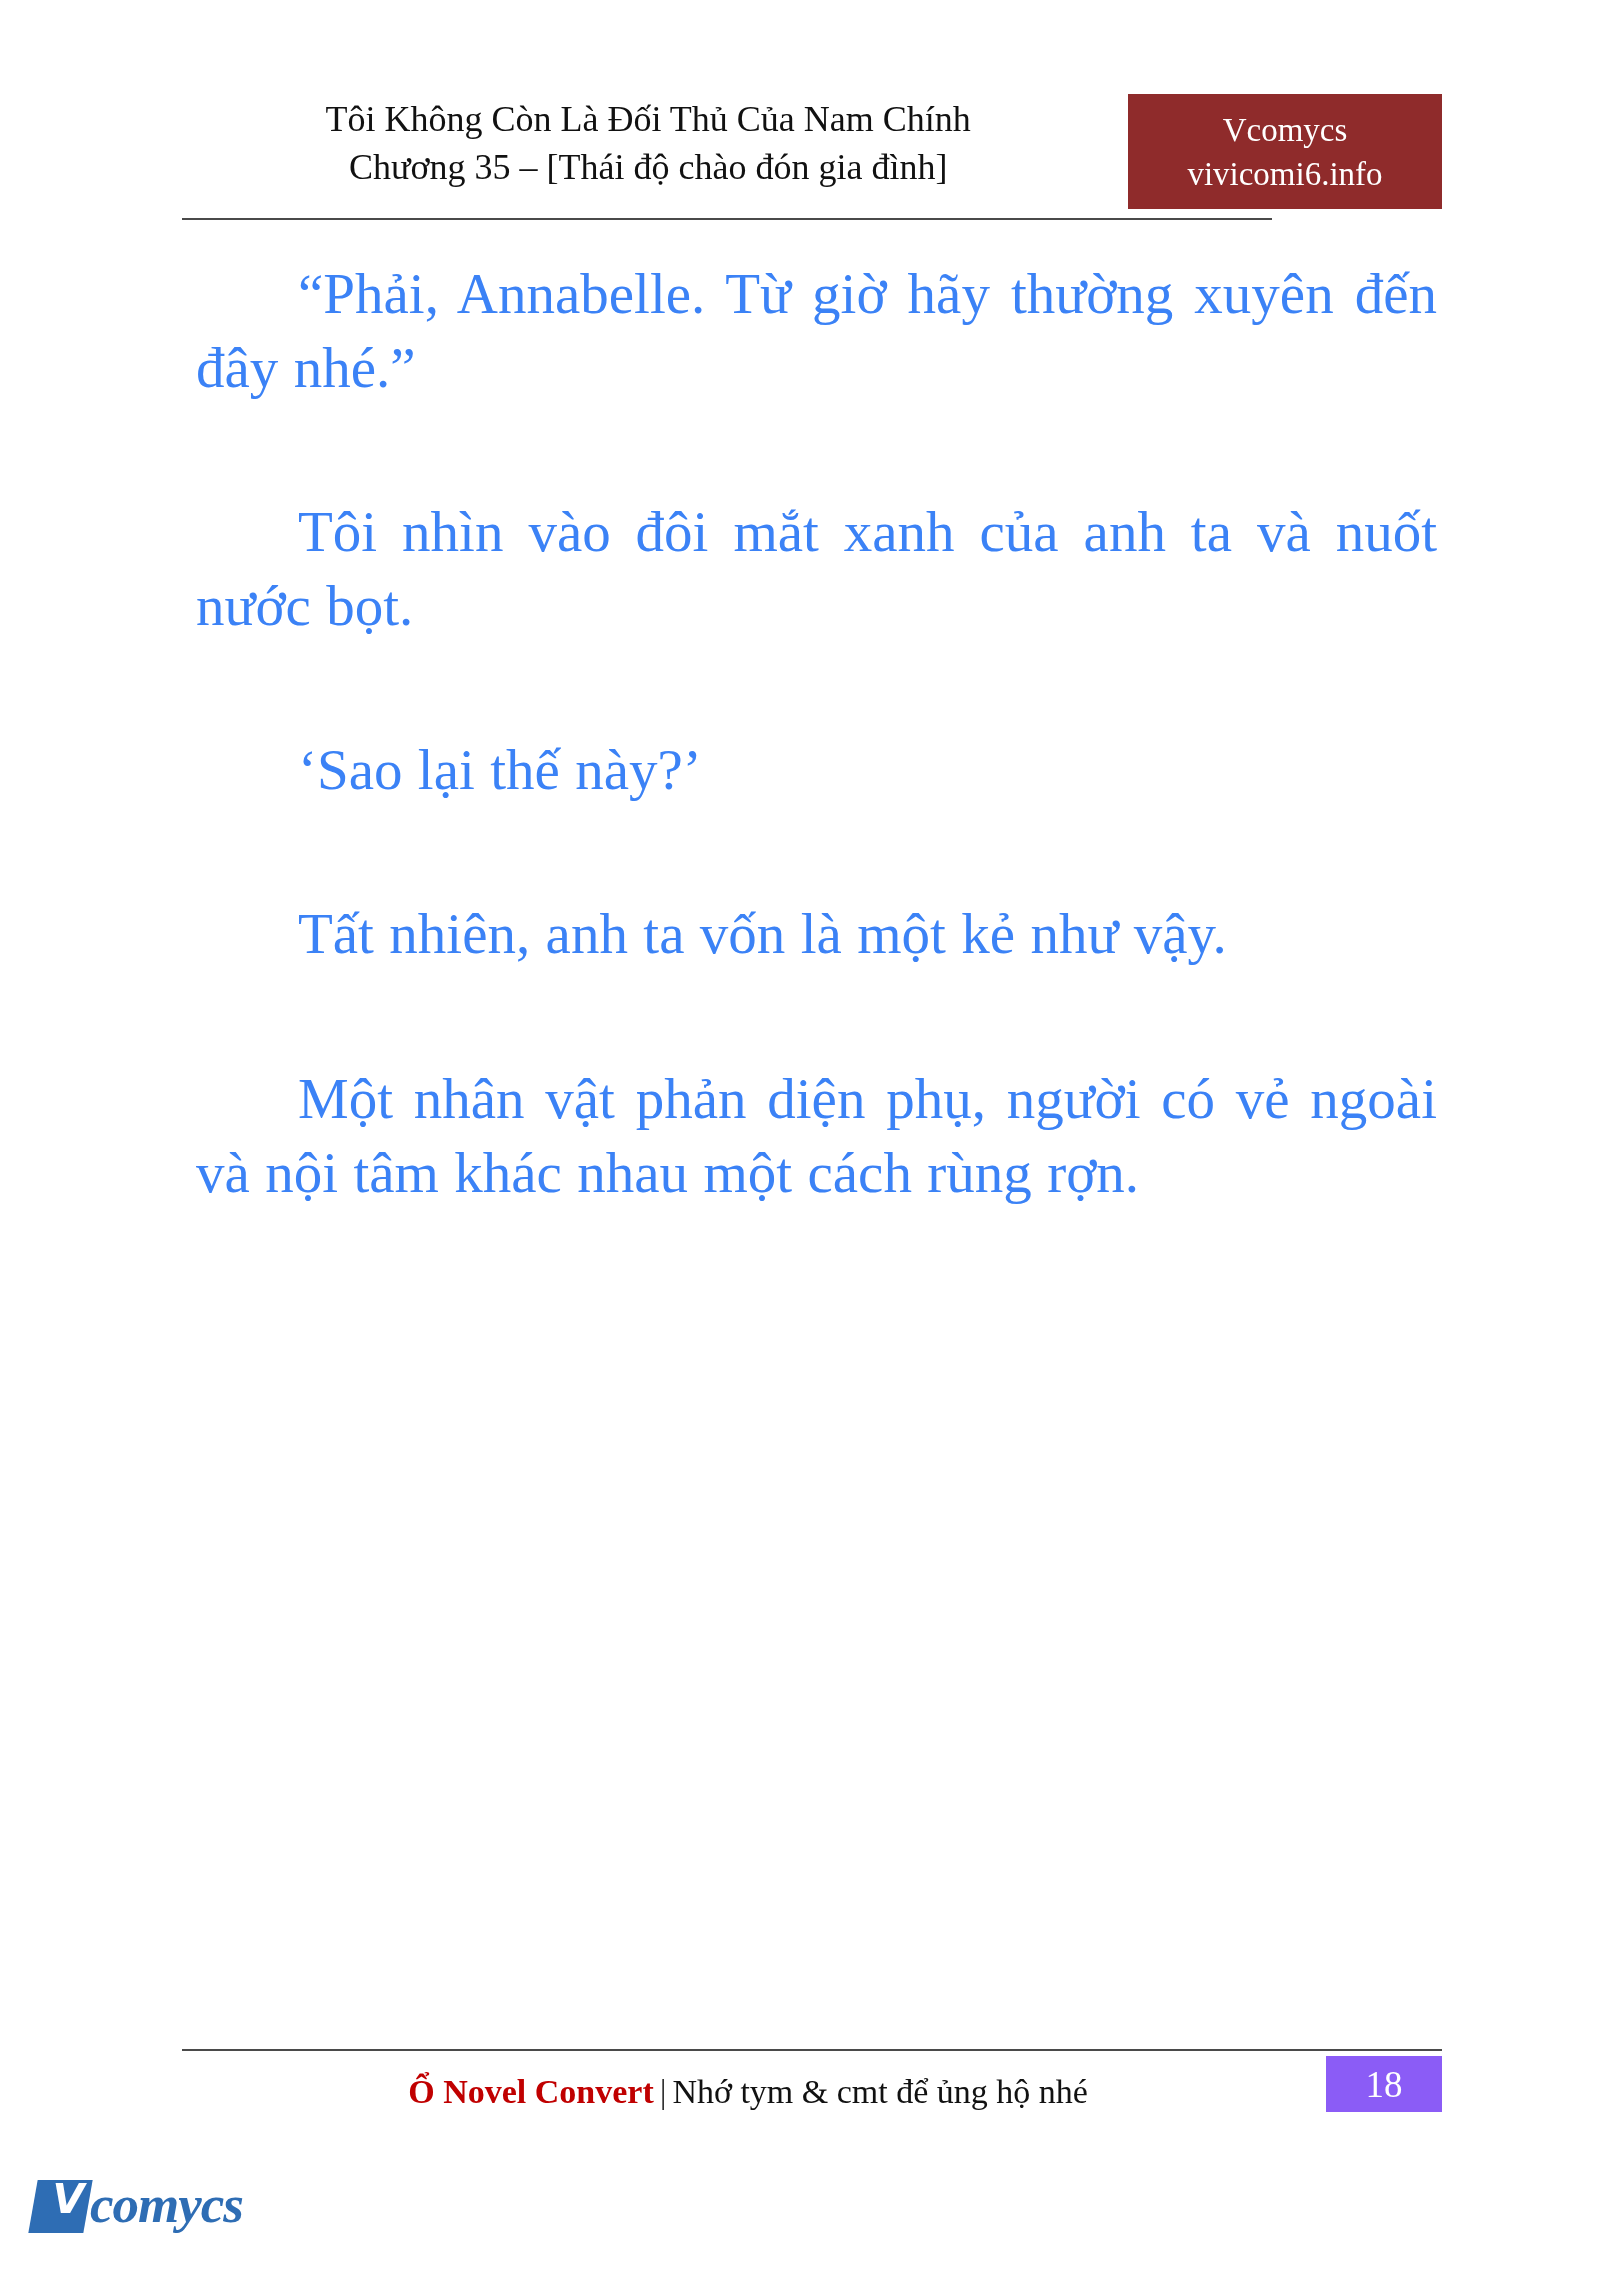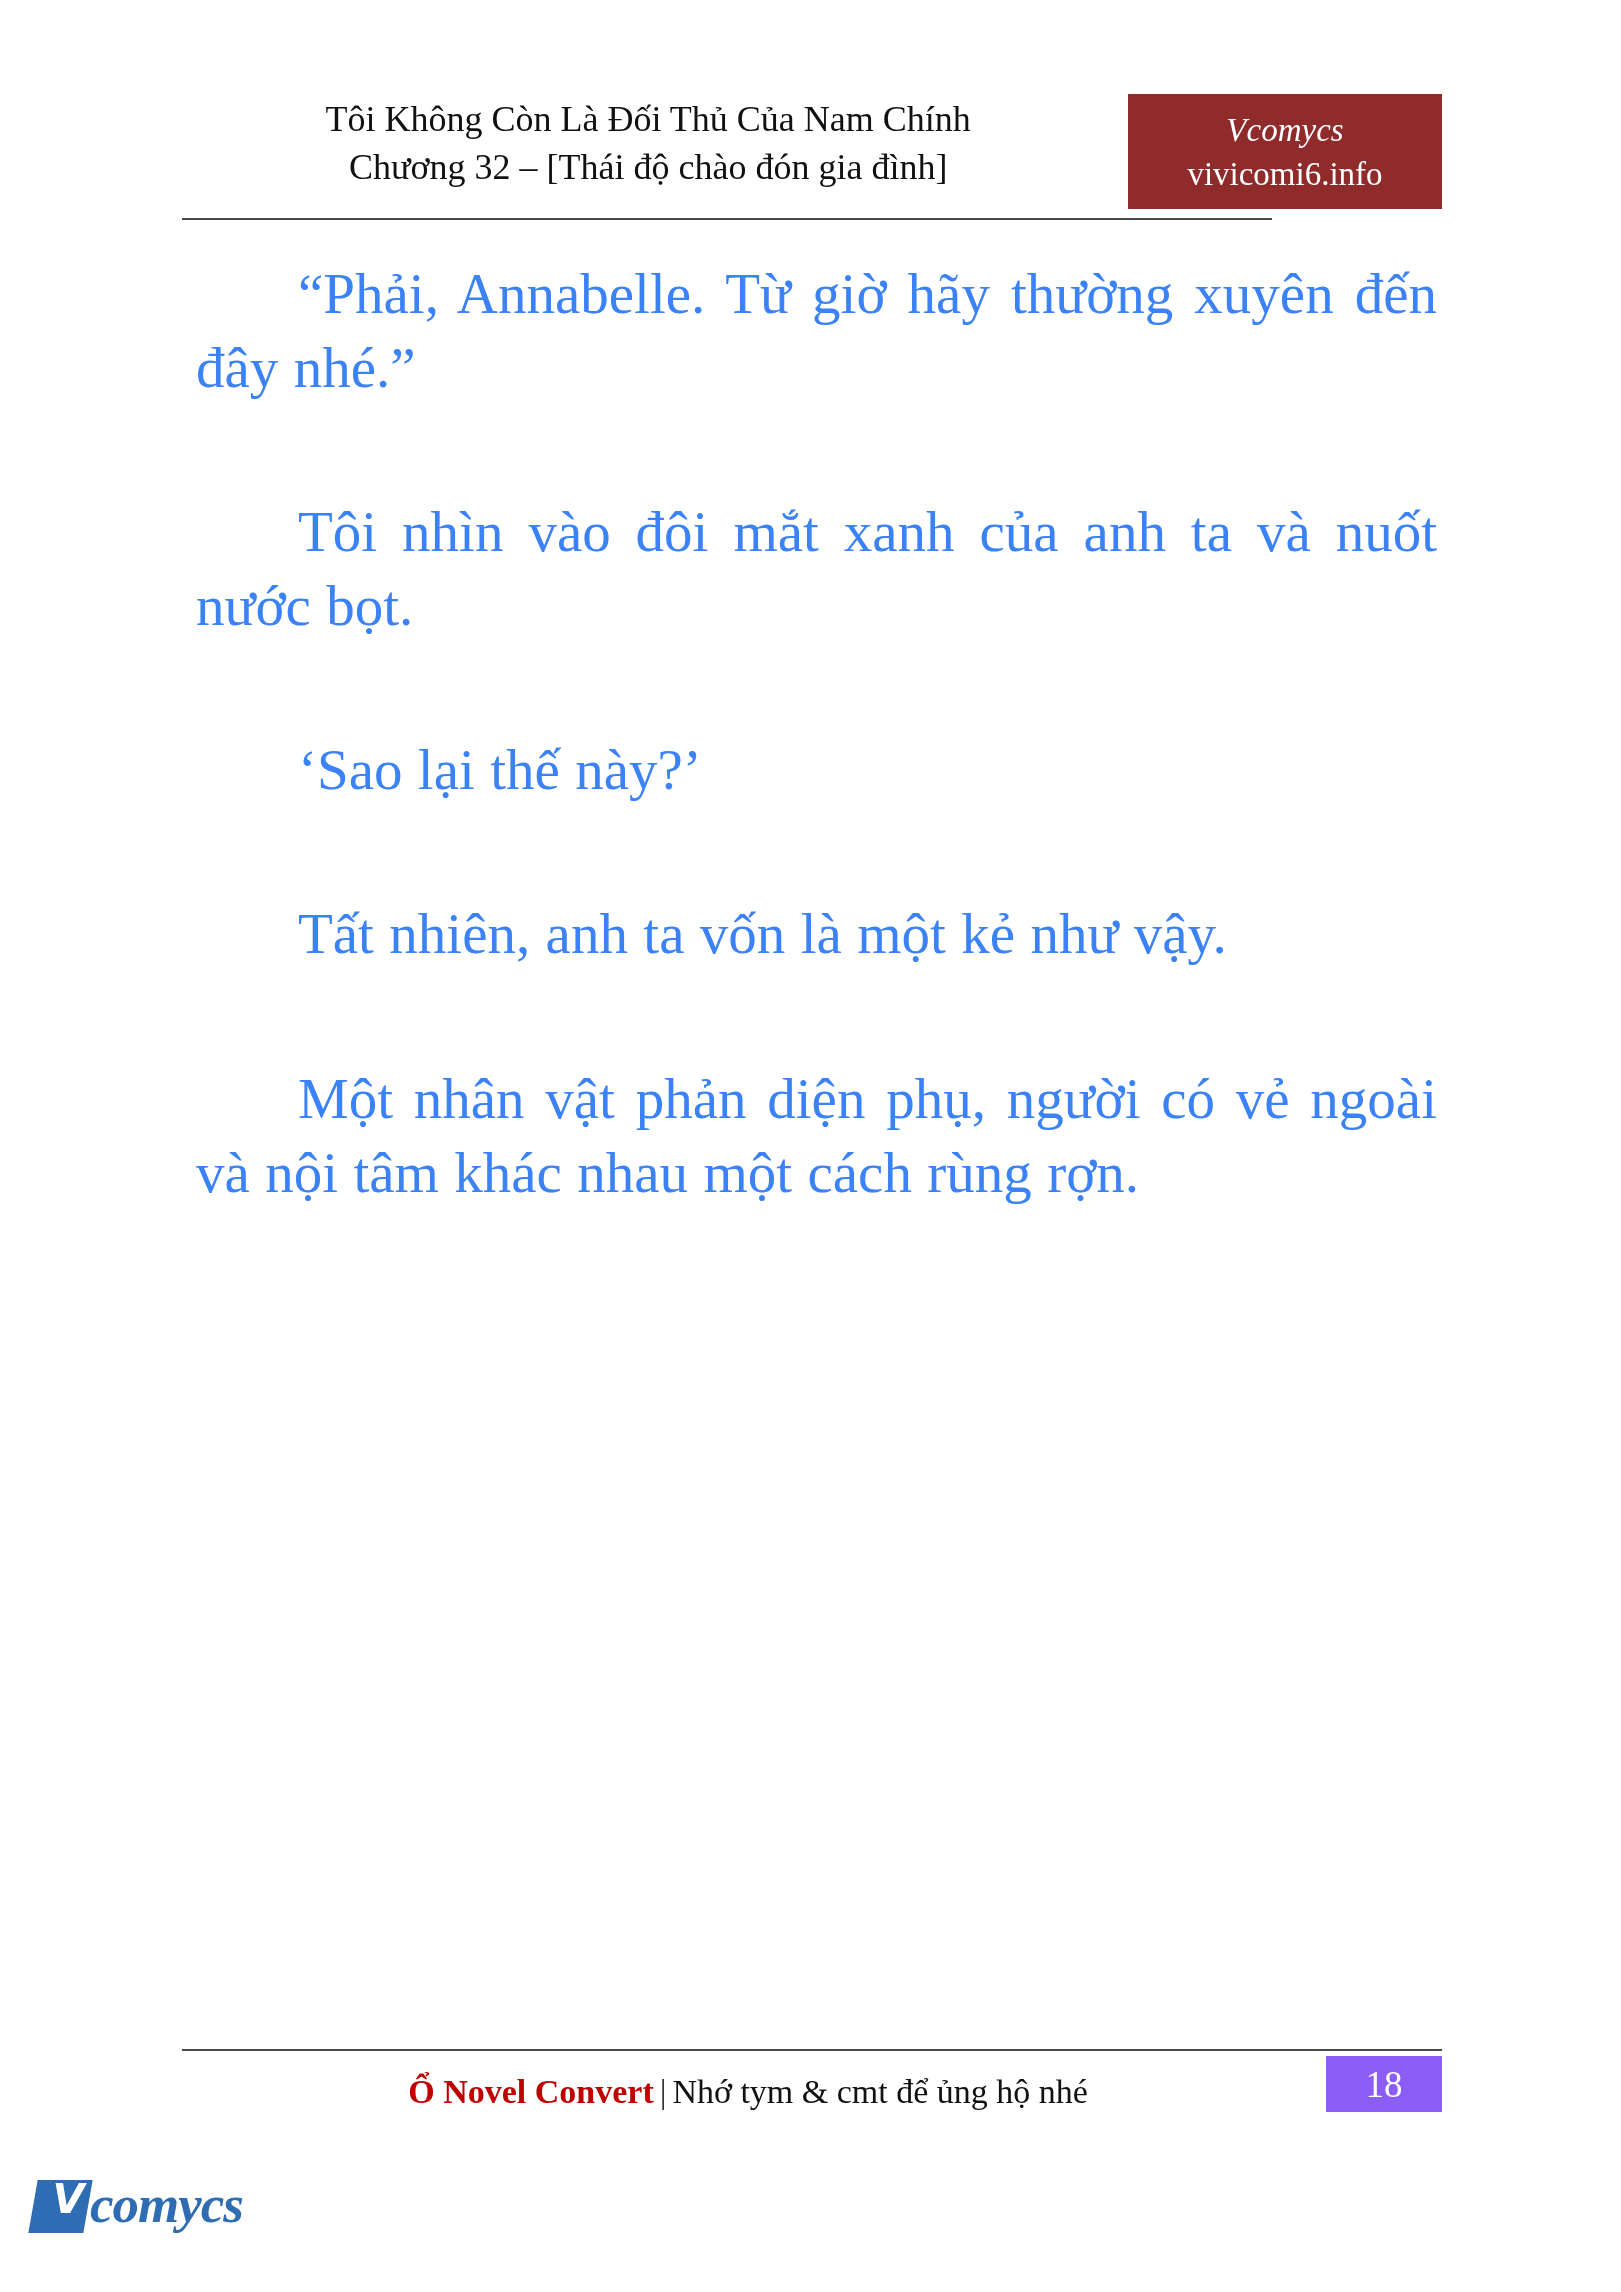--- a/index.html
+++ b/index.html
@@ -49,21 +49,21 @@
   .header-badge {
     width: 314px;
     background: #8f2b2b;
     color: #ffffff;
     text-align: center;
     font-size: 33px;
     line-height: 1.35;
     padding: 13.7px 0 11.8px 0;
     box-sizing: border-box;
   }
-  .header-badge .b1 { display: block; font-style: italic; }
+  .header-badge .b1 { display: block; }
   .header-badge .b2 { display: block; }
   .header-rule {
     position: absolute;
     left: 182px;
     top: 218px;
     width: 1090px;
     height: 2px;
     background: #4a4a4a;
   }
 
@@ -182,21 +182,21 @@
     top: 2px;
   }
 </style>
 </head>
 <body>
 
 <div class="header">
   <div class="header-inner">
     <div class="header-title">
       <span>Tôi Không Còn Là Đối Thủ Của Nam Chính</span>
-      <span class="line2">Chương 32 – [Thái độ chào đón gia đình]</span>
+      <span class="line2">Chương 35 – [Thái độ chào đón gia đình]</span>
     </div>
     <div class="header-badge">
       <span class="b1">Vcomycs</span>
       <span class="b2">vivicomi6.info</span>
     </div>
   </div>
   <div class="header-rule"></div>
 </div>
 
 <div class="content">

